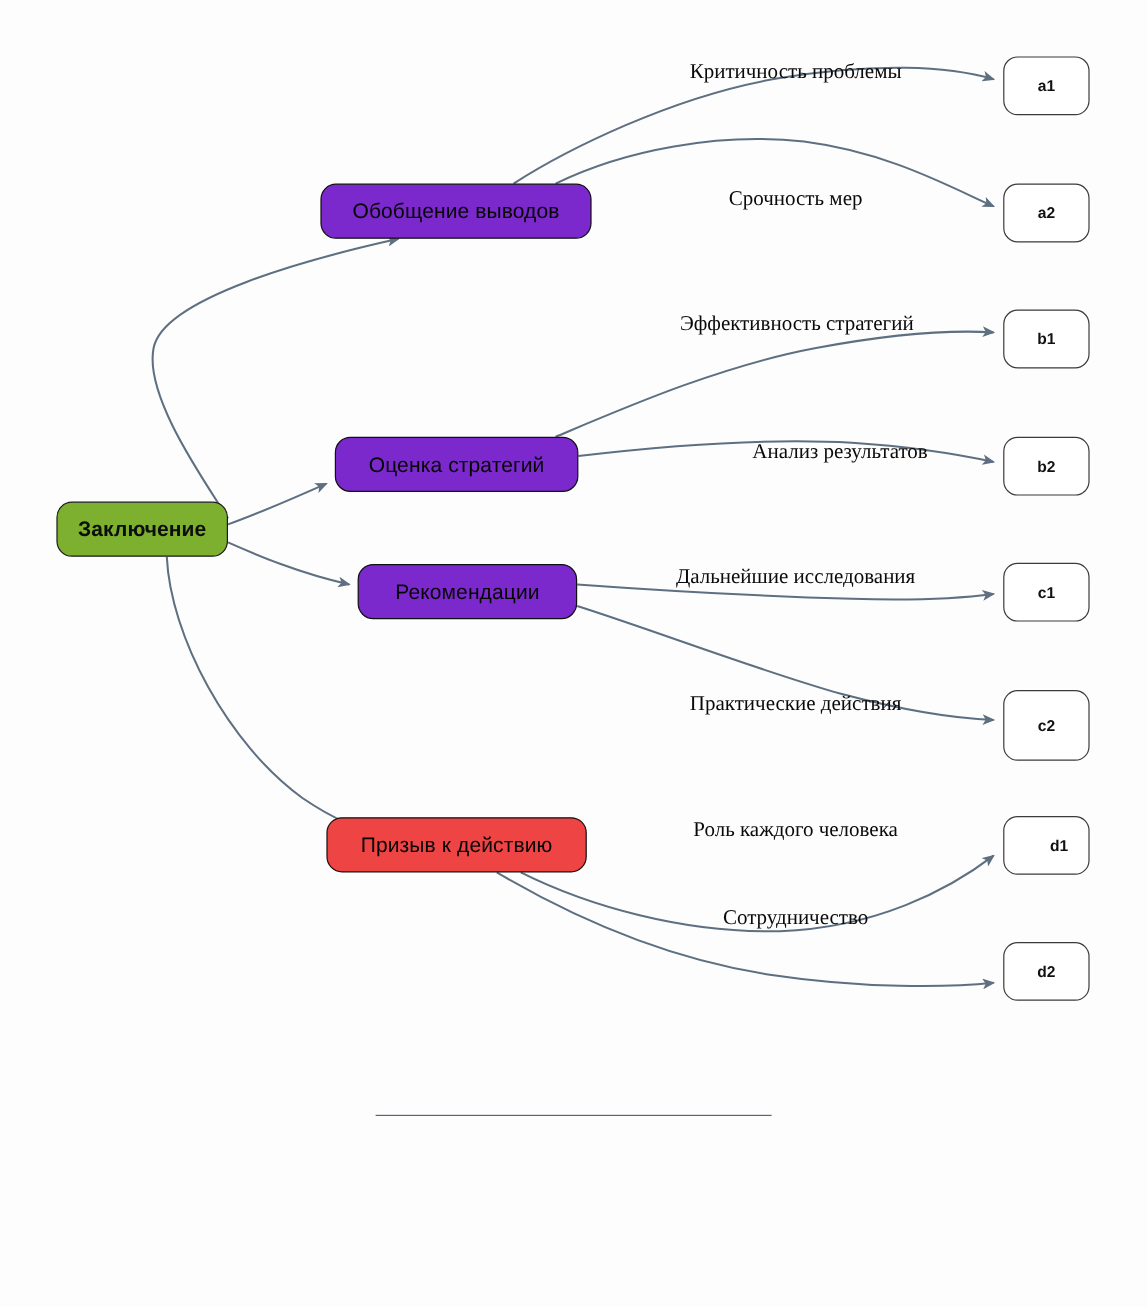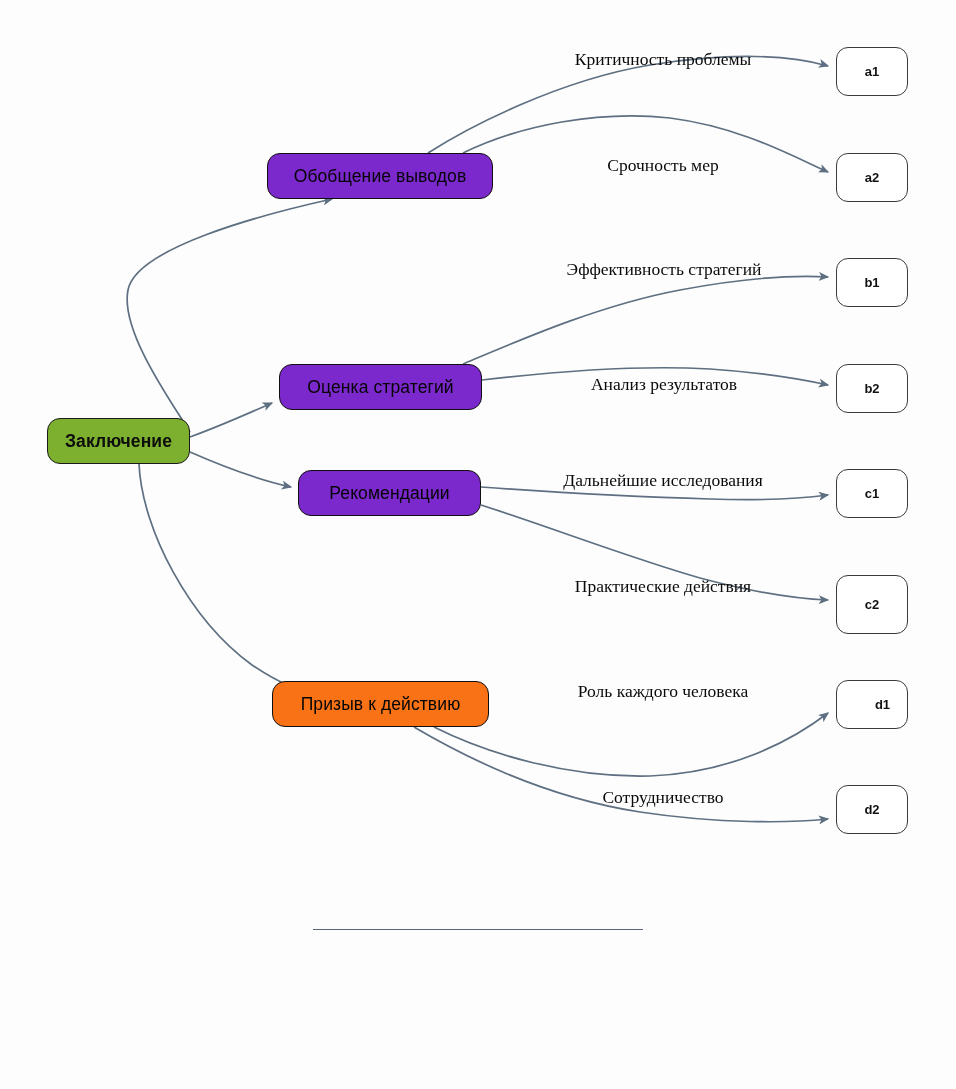--- a/index.html
+++ b/index.html
@@ -149,38 +149,38 @@
       </div>
       <div class="node-box node-branch" style="left: 298px; top: 470px; width: 183px; height: 46px; background: rgb(123, 40, 204);">
         <span>Рекомендации</span>
       </div>
       <div class="node-box node-leaf" style="left: 836px; top: 469px; width: 72px; height: 49px;">
         <span>c1</span>
       </div>
       <div class="node-box node-leaf" style="left: 836px; top: 575px; width: 72px; height: 59px;">
         <span>c2</span>
       </div>
-      <div class="node-box node-branch" style="left: 272px; top: 681px; width: 217px; height: 46px; background: #f97316;">
+      <div class="node-box node-branch" style="left: 272px; top: 681px; width: 217px; height: 46px; background: #ef4444;">
         <span>Призыв к действию</span>
       </div>
       <div class="node-box node-leaf" style="left: 836px; top: 680px; width: 72px; height: 49px; padding-left: 21px;">
         <span>d1</span>
       </div>
       <div class="node-box node-leaf" style="left: 836px; top: 785px; width: 72px; height: 49px;">
         <span>d2</span>
       </div>
     </div>
   <div id="edge-label-layer">
       <div class="edge-label" style="left: 663px; top: 49px;">Критичность проблемы</div>
       <div class="edge-label" style="left: 663px; top: 155px;">Срочность мер</div>
       <div class="edge-label" style="left: 664px; top: 259px;">Эффективность стратегий</div>
-      <div class="edge-label" style="left: 664px; top: 366px; margin-top: 8px;">Анализ результатов</div>
+      <div class="edge-label" style="left: 700px; top: 366px;">Анализ результатов</div>
       <div class="edge-label" style="left: 663px; top: 470px;">Дальнейшие исследования</div>
       <div class="edge-label" style="left: 663px; top: 576px;">Практические действия</div>
       <div class="edge-label" style="left: 663px; top: 681px;">Роль каждого человека</div>
-      <div class="edge-label" style="left: 663px; top: 787px; text-align: right;">Сотрудничество</div>
+      <div class="edge-label" style="left: 663px; top: 754px; text-align: right;">Сотрудничество</div>
     </div>
 
   <div id="footer" style="top:915px;">
     <div id="caption-divider"></div>
   </div>
 
 </div>
 
 </body></html>

